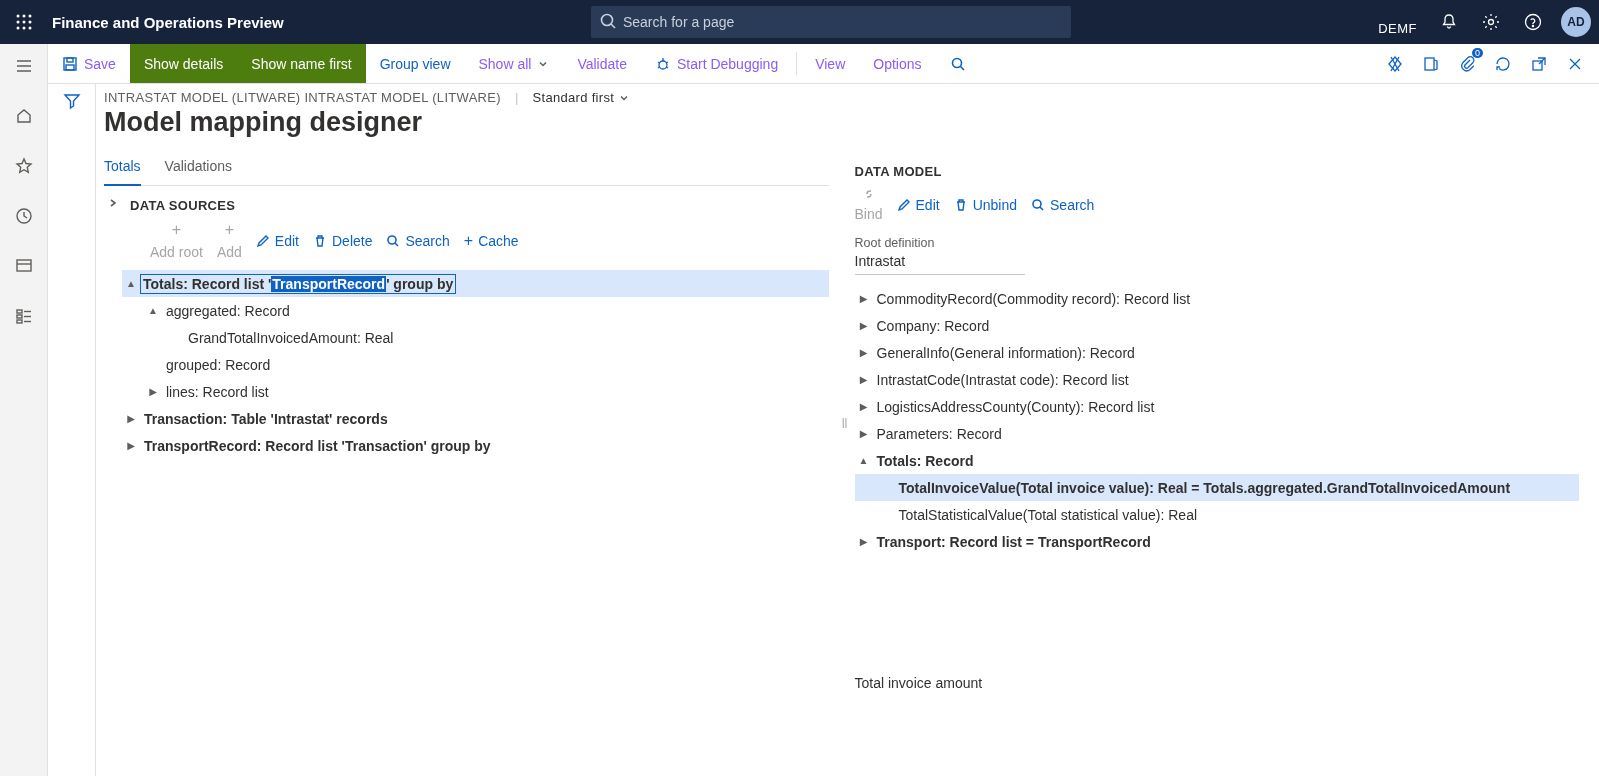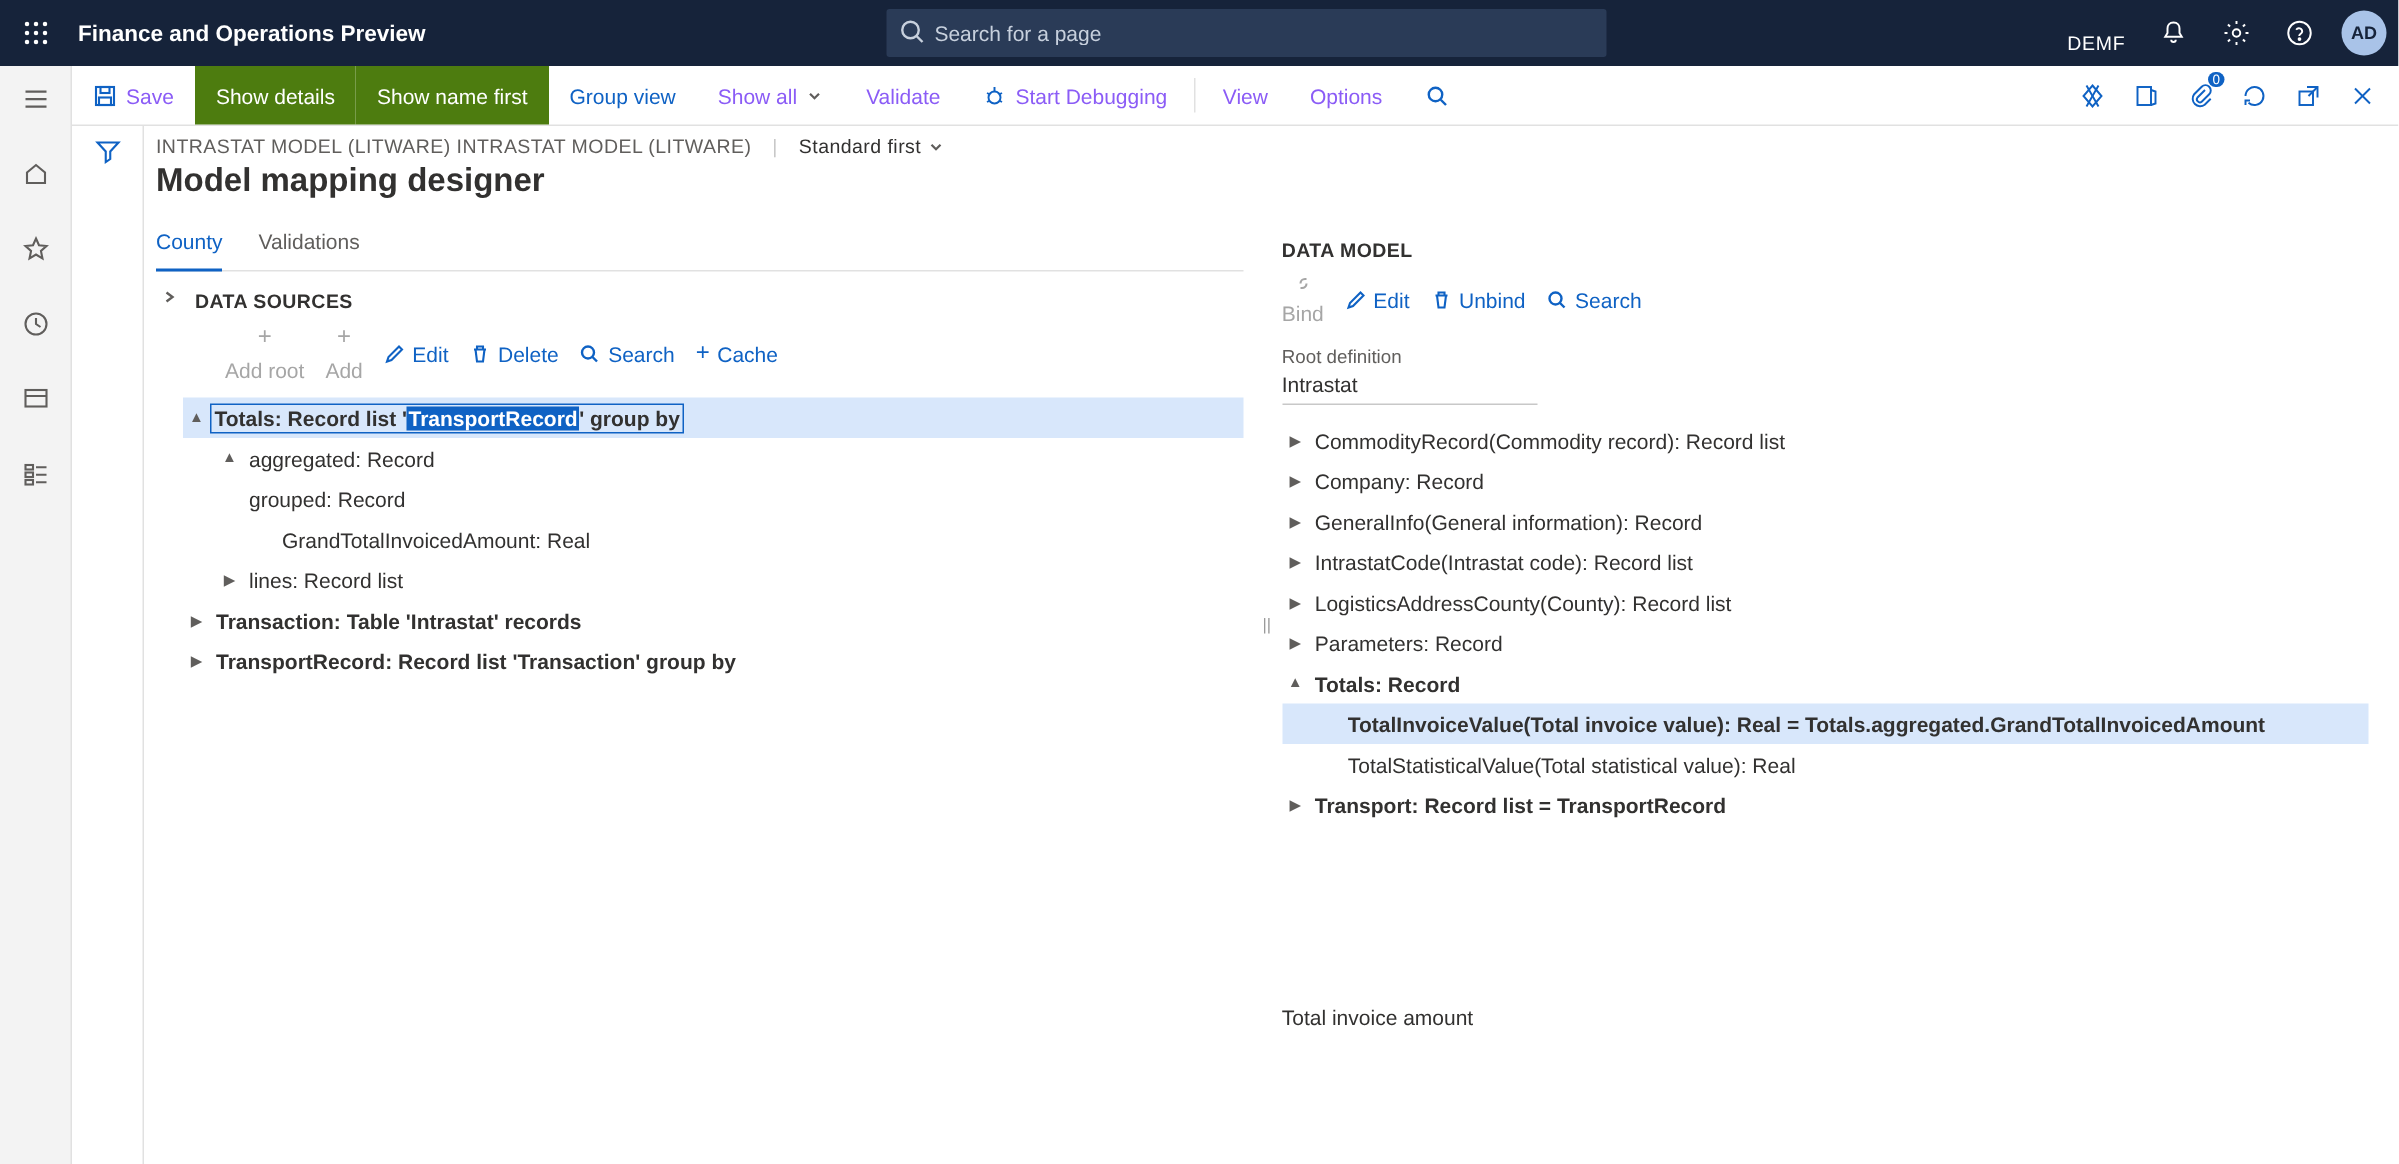--- a/index.html
+++ b/index.html
@@ -41,21 +41,21 @@
 .filtercol { width: 48px; border-right: 1px solid #e1e1e1; display: flex; justify-content: center; padding-top: 8px; }
 
 
 .main { flex: 1; display: flex; flex-direction: column; }
 .content { flex: 1; display: flex; overflow: hidden; }
 .page { flex: 1; padding: 6px 20px 0 8px; overflow: auto; }
 
 .breadcrumb { color: #605e5c; font-size: 13px; letter-spacing: 0.3px; display: flex; align-items: center; gap: 14px; }
 .breadcrumb .view { color: #323130; display: flex; align-items: center; gap: 4px; cursor: pointer; }
 .breadcrumb .vbar { color: #c8c8c8; }
-h1.pagetitle { font-size: 22px; font-weight: 600; margin-top: 2px; margin-bottom: 14px; }
+h1.pagetitle { font-size: 27px; font-weight: 600; margin-top: 2px; margin-bottom: 14px; }
 
 .tabs { display: flex; gap: 24px; border-bottom: 1px solid #e1e1e1; margin-bottom: 0; }
 .tabs .tab { padding: 6px 0 10px; font-size: 14px; color: #605e5c; cursor: pointer; }
 .tabs .tab.active { color: #0f62c4; border-bottom: 2px solid #0f62c4; margin-bottom: -1px; }
 
 .twocol { display: flex; gap: 0; }
 .col { flex: 1; min-width: 0; }
 .col.left { padding-right: 12px; }
 .col.right { padding-left: 6px; }
 
@@ -302,21 +302,21 @@
                 <path d="M3 4.5l3 3 3-3"></path>
               </svg>
           </span>
         </div>
         <h1 class="pagetitle">Model mapping designer</h1>
 
         <div class="twocol">
 
           <div class="col left">
             <div class="tabs">
-              <div class="tab active">County</div>
+              <div class="tab active">Totals</div>
               <div class="tab">Validations</div>
             </div>
 
             <div style="display:flex;align-items:flex-start;">
               <div class="expander" style="margin-top:12px;">
                 <svg width="10" height="10" fill="none" stroke="#605e5c" stroke-width="1.6">
                     <path d="M3 2l4 3-4 3"></path>
                   </svg>
               </div>
               <div style="flex:1;">
@@ -357,27 +357,27 @@
 
                 <div class="tree">
                   <div class="node selrow ind0">
                     <span class="twist">▲</span>
                     <span class="label bold selbox"><span>Totals: Record list '</span><span class="hl">TransportRecord</span><span>' group by</span></span>
                   </div>
                   <div class="node ind1">
                       <span class="twist">▲</span>
                       <span class="label">aggregated: Record</span>
                     </div>
+                  <div class="node ind2">
+                      <span class="twist"></span>
+                      <span class="label">GrandTotalInvoicedAmount: Real</span>
+                    </div>
                   <div class="node ind1">
                       <span class="twist"></span>
                       <span class="label">grouped: Record</span>
-                    </div>
-                  <div class="node ind2">
-                      <span class="twist"></span>
-                      <span class="label">GrandTotalInvoicedAmount: Real</span>
                     </div>
                   <div class="node ind1">
                       <span class="twist">▶</span>
                       <span class="label">lines: Record list</span>
                     </div>
                   <div class="node ind0">
                       <span class="twist">▶</span>
                       <span class="label bold">Transaction: Table 'Intrastat' records</span>
                     </div>
                   <div class="node ind0">

